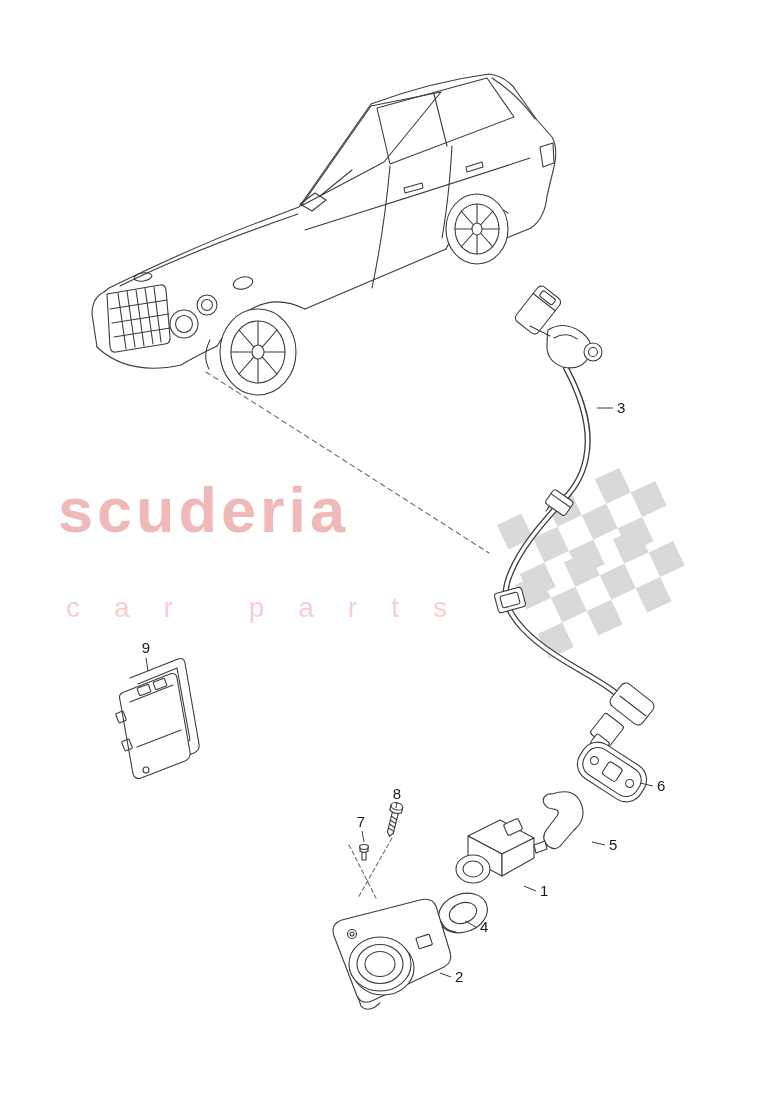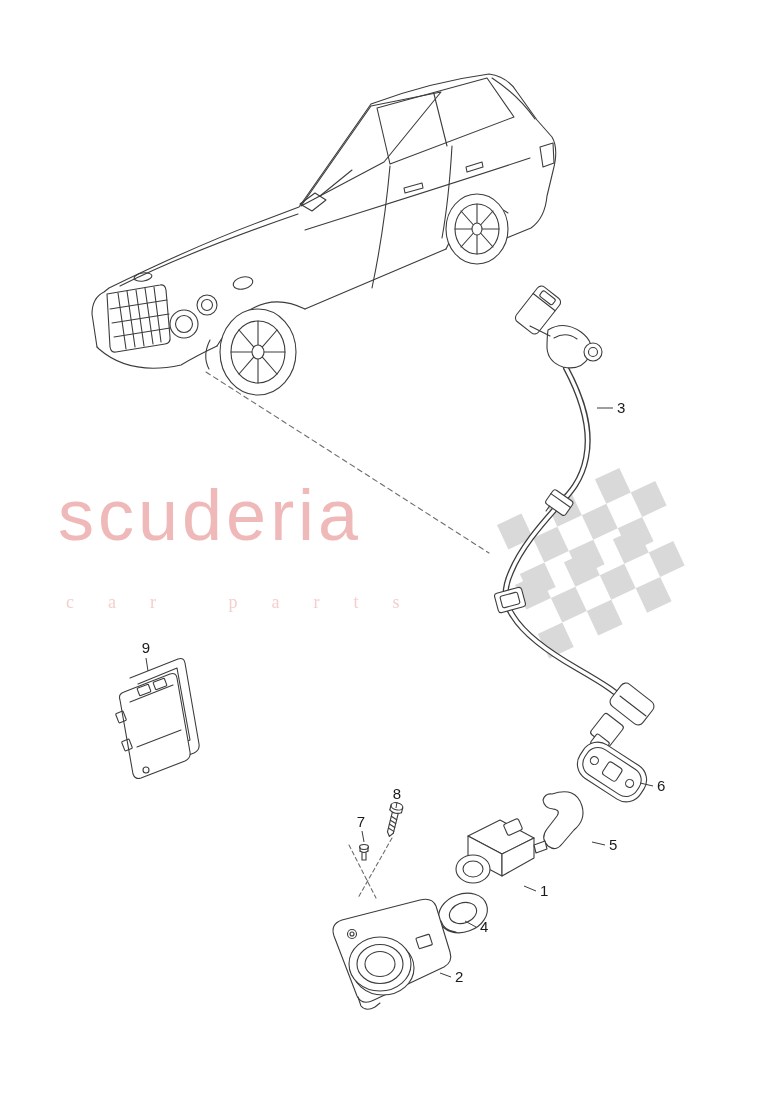--- a/index.html
+++ b/index.html
@@ -3,27 +3,27 @@
 <meta charset="utf-8">
 <style>
   html,body{margin:0;padding:0;}
   body{
     width:778px;height:1100px;position:relative;overflow:hidden;
     background:#ffffff;font-family:"Liberation Sans",sans-serif;
   }
   .canvas{position:absolute;inset:0;width:778px;height:1100px;}
   .watermark-brand{
     position:absolute;left:58px;top:474px;
-    font-size:72px;font-weight:normal;letter-spacing:4px;
+    font-size:63px;font-weight:bold;letter-spacing:4px;
     color:#f0b9b9;white-space:nowrap;user-select:none;
   }
   .watermark-tagline{
     position:absolute;left:66px;top:592px;
-    font-size:18px;font-weight:normal;letter-spacing:34px;
-    color:#f5cfcf;white-space:nowrap;user-select:none;font-family:Liberation Serif, serif;
+    font-size:28px;font-weight:normal;letter-spacing:34px;
+    color:#f5cfcf;white-space:nowrap;user-select:none;
   }
   svg.diagram{position:absolute;left:0;top:0;}
   text.callout{font-family:"Liberation Sans",sans-serif;font-size:15px;}
 </style>
 </head>
 <body>
 
 <div class="canvas">
 
   <div class="watermark-brand" style="color: rgb(240, 185, 185);">scuderia</div>

